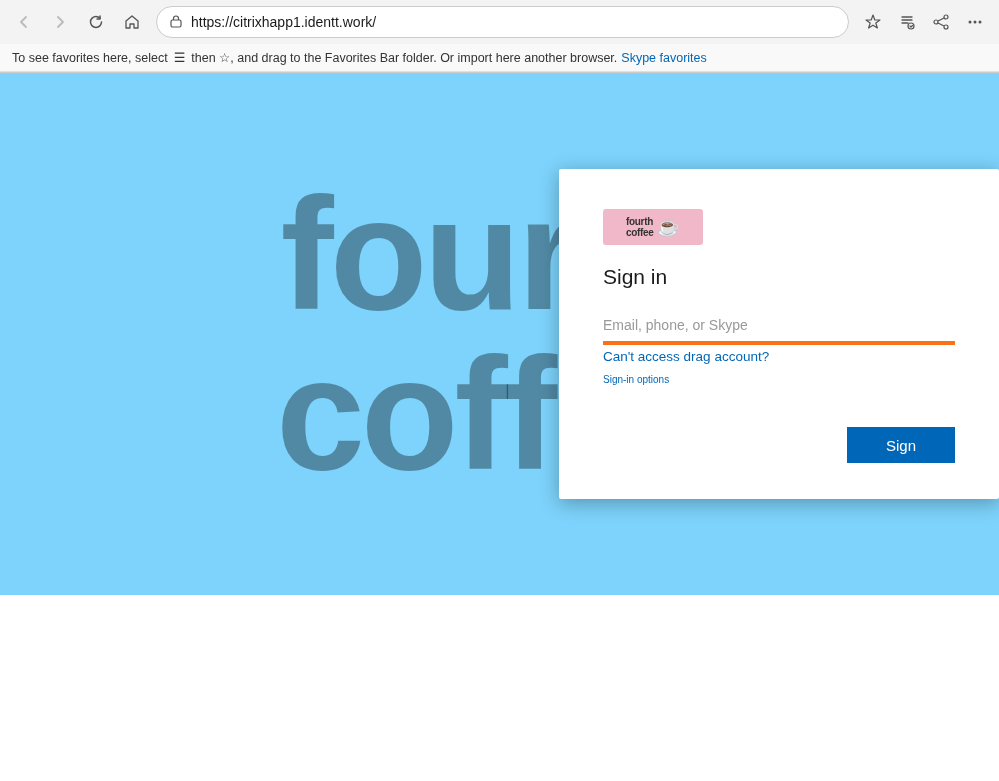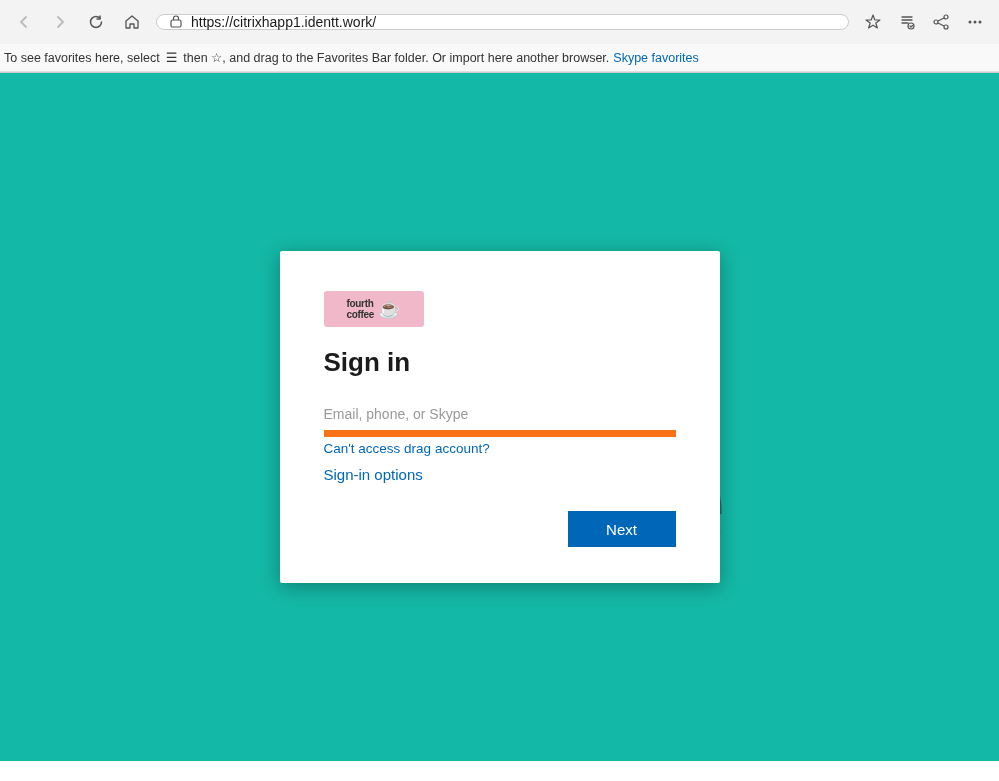--- a/index.html
+++ b/index.html
@@ -42,21 +42,21 @@
     }
     .nav-btn.disabled { color: #bbb; cursor: default; }
 
     .address-bar-wrapper {
       flex: 1;
       display: flex;
       align-items: center;
       background: #fff;
       border: 1px solid #ccc;
       border-radius: 20px;
-      height: 16px;
+      height: 32px;
       padding: 0 12px;
       gap: 8px;
       margin: 0 4px;
     }
 
     .address-bar-icon {
       color: #555;
       font-size: 14px;
     }
 
@@ -86,43 +86,43 @@
       align-items: center;
       justify-content: center;
       color: #555;
       font-size: 16px;
     }
 
     
     .favorites-bar {
       background: #f9f9f9;
       border-bottom: 1px solid #e0e0e0;
-      padding: 6px 4px;
+      padding: 6px 12px;
       font-size: 12.5px;
       color: #333;
       display: flex;
       align-items: center;
       gap: 4px;
     }
 
     .favorites-bar .import-link {
       color: #0067b8;
       text-decoration: none;
       cursor: pointer;
     }
 
     
     .page-bg {
       width: 999px;
-      height: 688px;
+      height: 522px;
       position: relative;
-      background: #14b8a6;
-      display: flex;
-      align-items: center;
-      justify-content: center;
+      background: #7dd3fc;
+      display: flex;
+      align-items: center;
+      justify-content: flex-end;
       overflow: hidden;
     }
 
     
     .bg-text {
       position: absolute;
       top: 0; left: 0; right: 0; bottom: 0;
       display: flex;
       flex-direction: column;
       align-items: center;
@@ -167,30 +167,30 @@
       color: #333;
       gap: 4px;
       padding: 0 8px;
     }
 
     .brand-logo .coffee-icon {
       font-size: 18px;
     }
 
     .signin-title {
-      font-size: 26px;
-      font-weight: 700;
+      font-size: 21px;
+      font-weight: 400;
       color: #1b1b1b;
       margin-bottom: 20px;
     }
 
     .email-input {
       width: 100%;
       border: none;
-      border-bottom: 7px solid #f97316;
+      border-bottom: 4px solid #f97316;
       padding: 8px 0;
       font-size: 14px;
       color: #333;
       outline: none;
       background: transparent;
       margin-bottom: 4px;
     }
     .email-input::placeholder {
       color: #999;
     }
@@ -200,21 +200,21 @@
       color: #0067b8;
       font-size: 13.5px;
       text-decoration: none;
       margin-bottom: 10px;
       cursor: pointer;
     }
 
     .signin-options-link {
       display: block;
       color: #0067b8;
-      font-size: 15px;
+      font-size: 10px;
       text-decoration: none;
       margin-bottom: 28px;
       cursor: pointer;
     }
 
     .dialog-footer {
       display: flex;
       justify-content: flex-end;
       margin-top: auto;
     }
@@ -322,17 +322,17 @@
 
     <h1 class="signin-title">Sign in</h1>
 
     <input class="email-input" type="text" placeholder="Email, phone, or Skype" style="">
 
     <a class="cant-access-link" href="#">Can't access drag account?</a>
 
     <a class="signin-options-link" href="#">Sign-in options</a>
 
     <div class="dialog-footer">
-      <button class="next-btn">Next</button>
+      <button class="next-btn">Sign</button>
     </div>
 
   </div>
 </div>
 
 </body></html>

